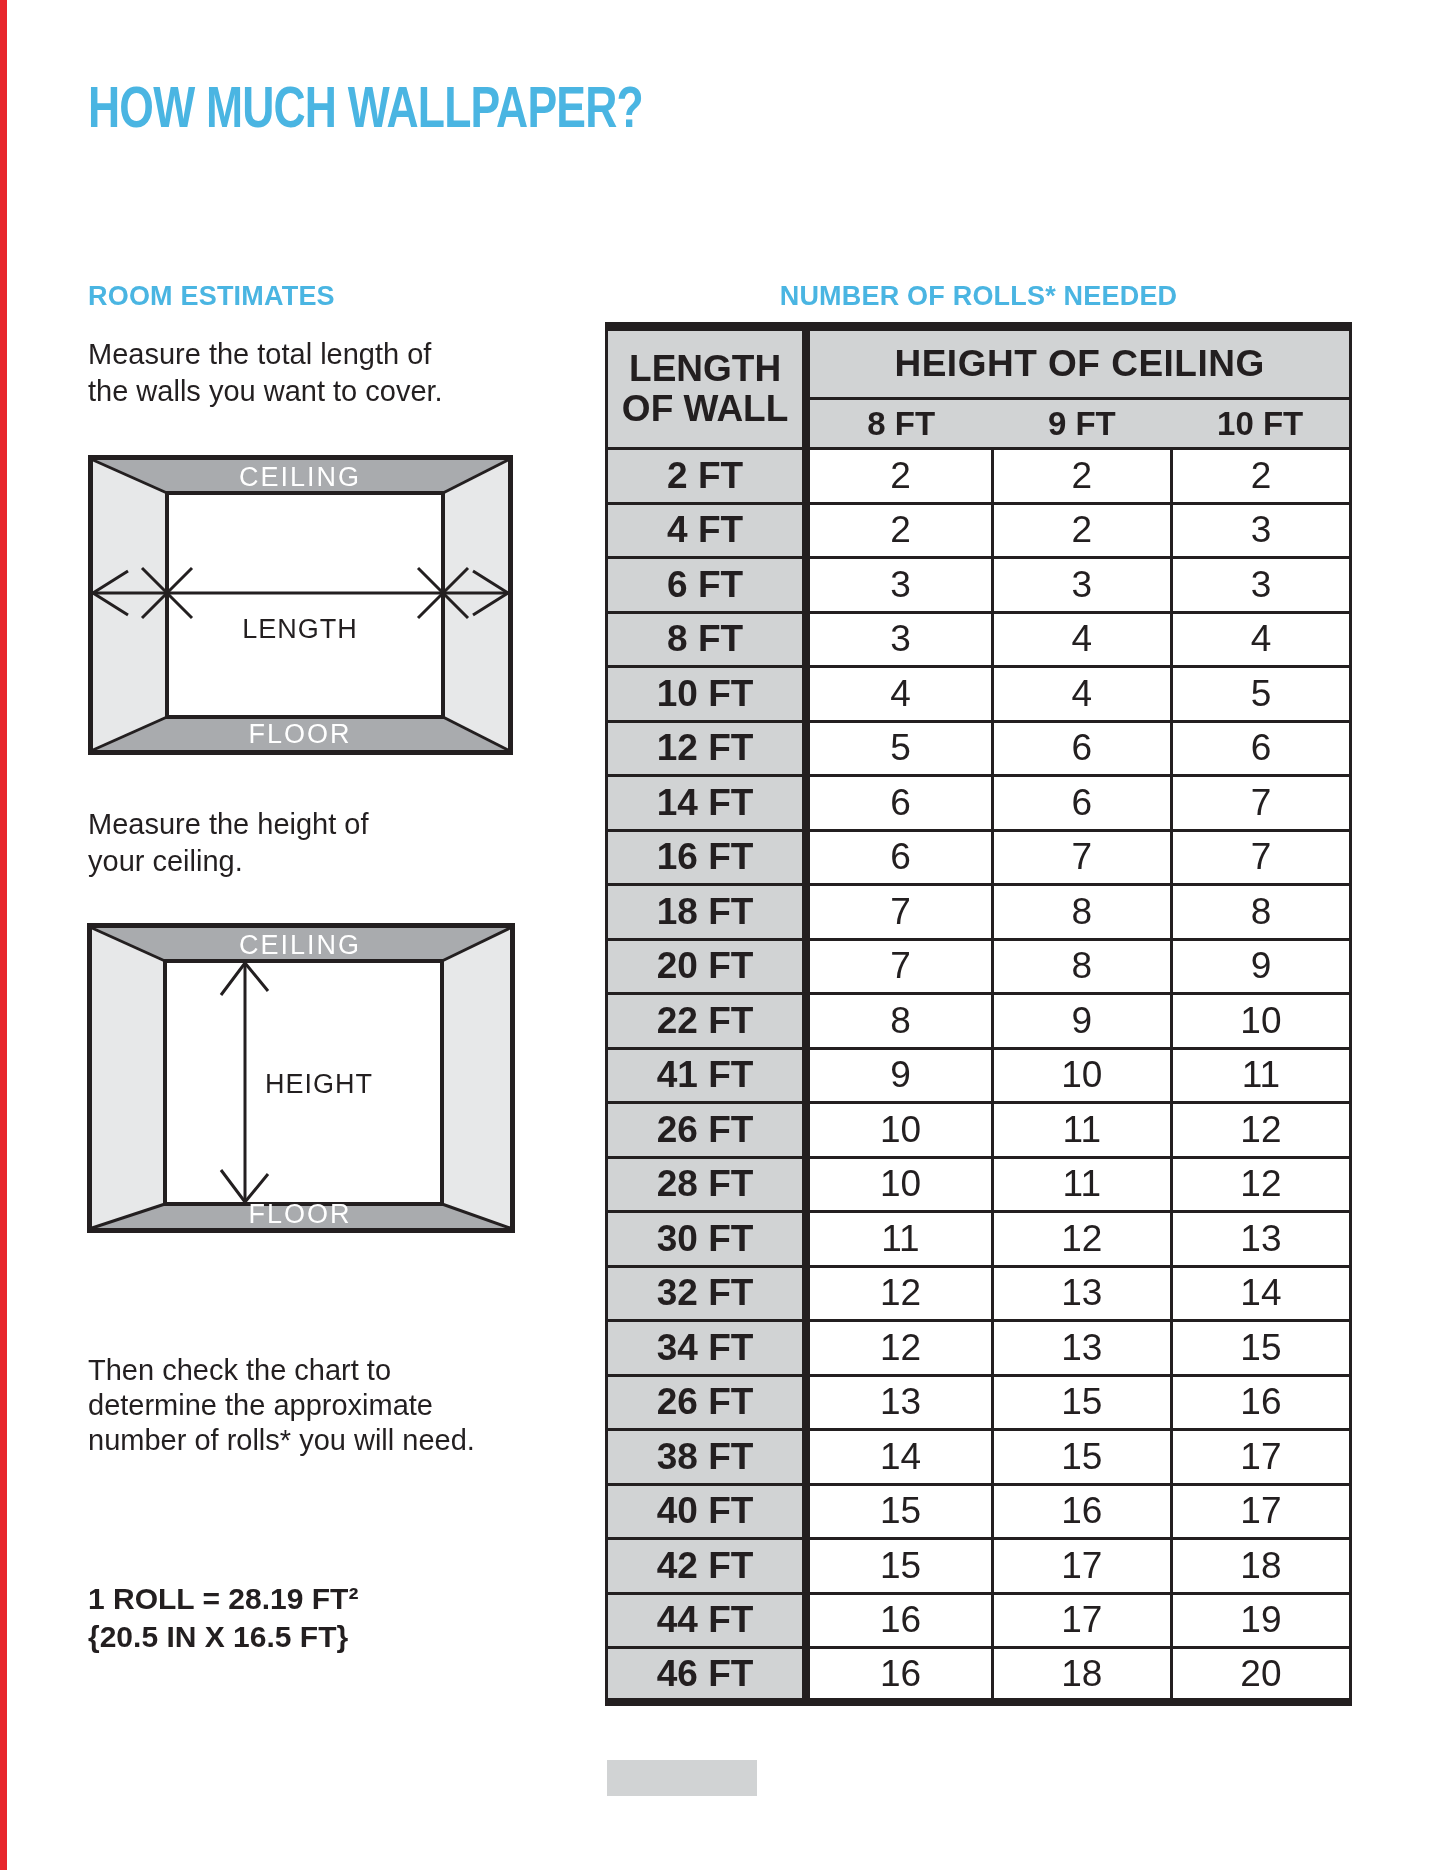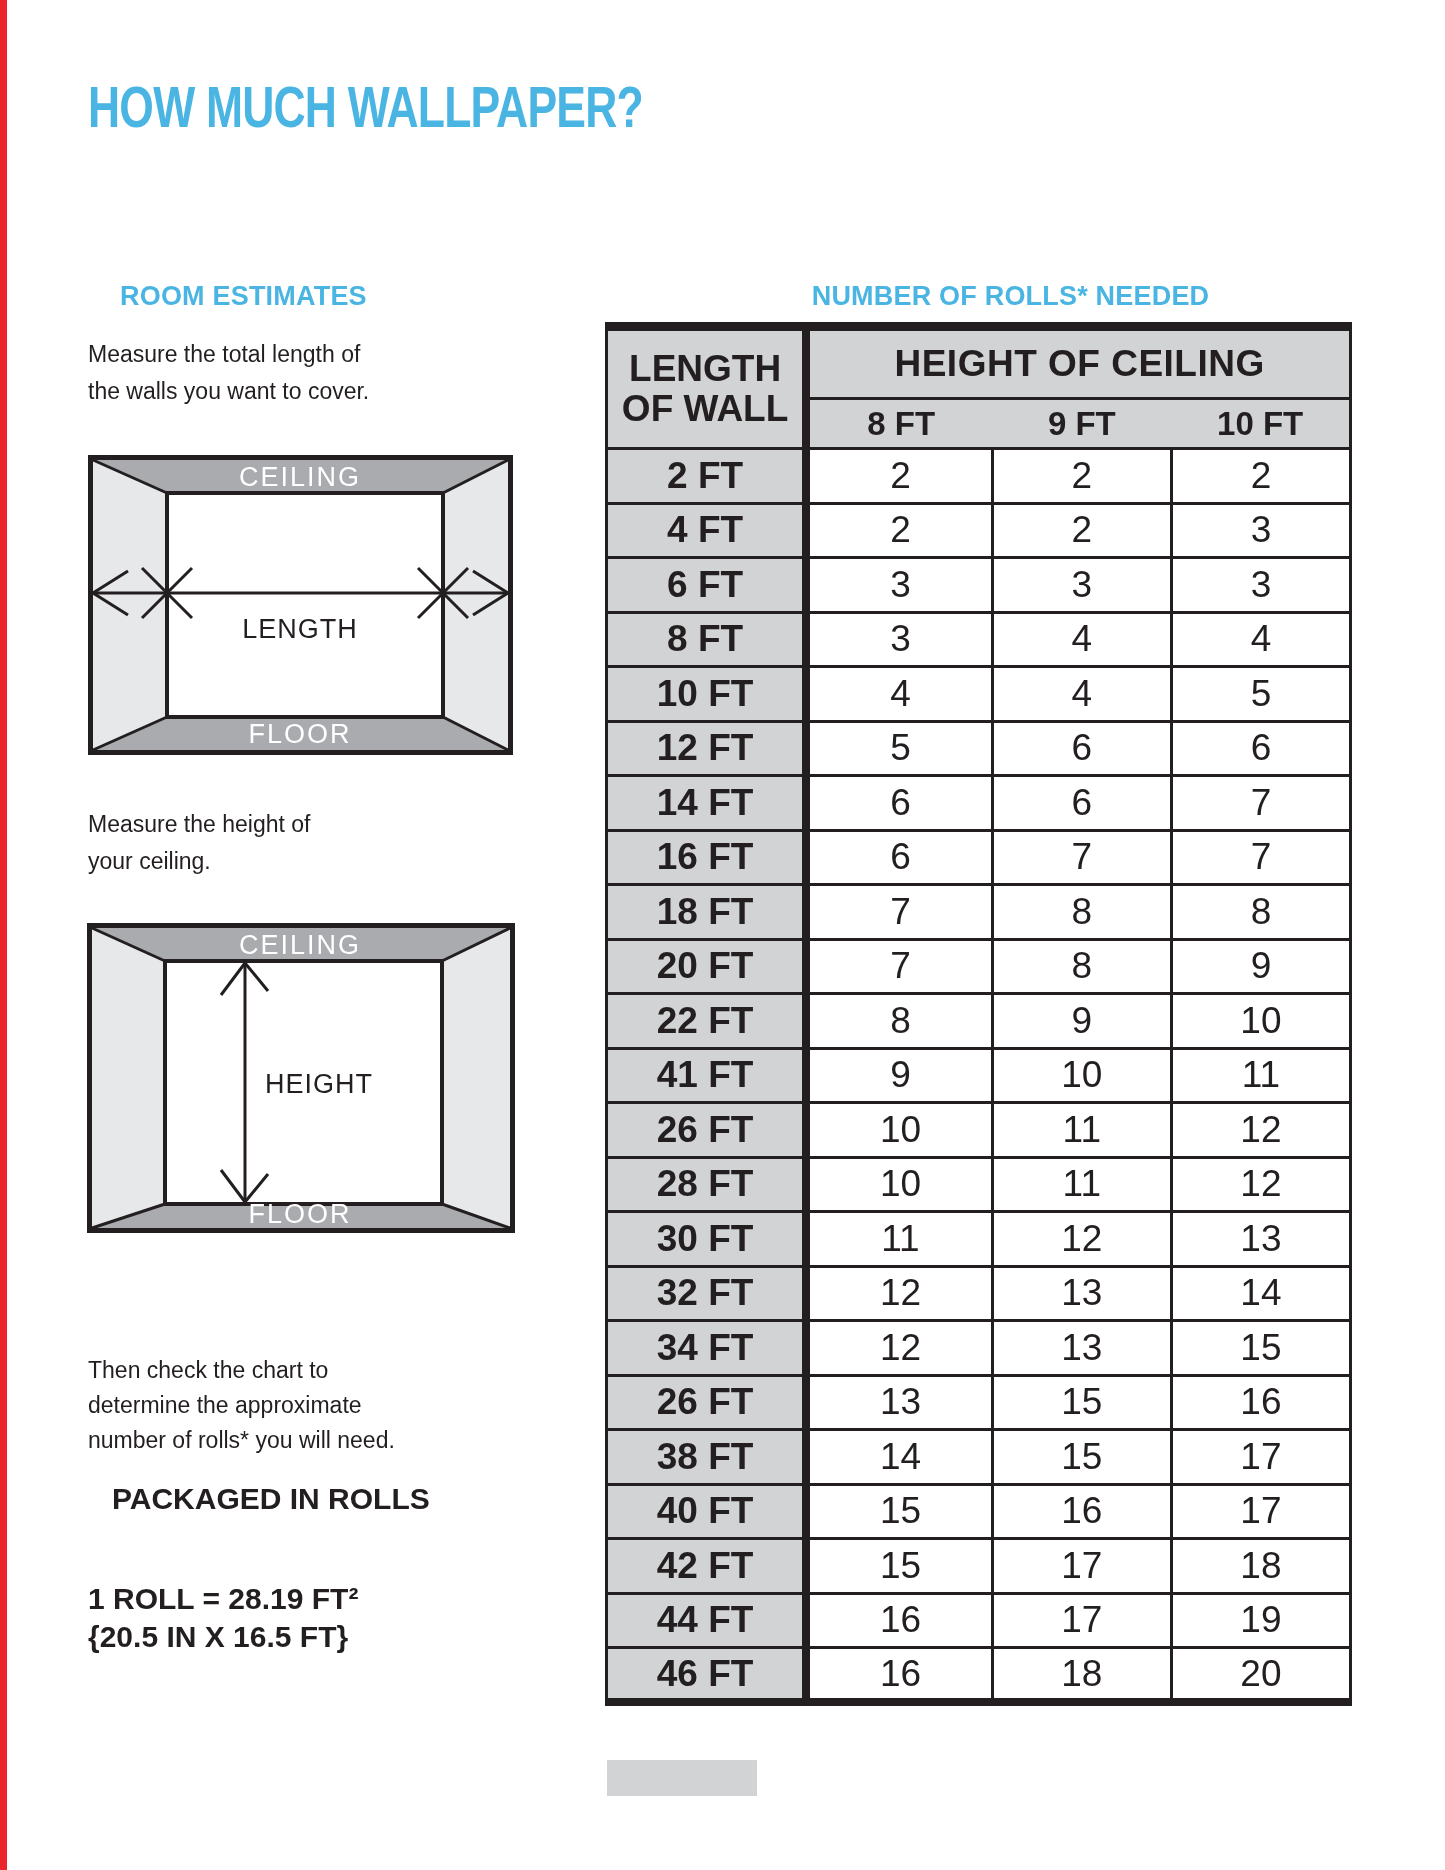--- a/index.html
+++ b/index.html
@@ -25,27 +25,27 @@
   }
   .page-title{
     position:absolute;left:88px;top:74px;
     font-size:57px;font-weight:bold;color:var(--accent-blue);
     letter-spacing:-1px;white-space:nowrap;
     transform:scaleX(0.78);transform-origin:left top;
   }
   .section-heading{
     position:absolute;
     font-size:27px;font-weight:bold;color:var(--accent-blue);
-    letter-spacing:0.2px;white-space:nowrap;margin-left:32px;
+    letter-spacing:0.2px;white-space:nowrap;
   }
   .h-room{left:88px;top:281px;}
   .h-rolls{left:605px;top:281px;width:747px;text-align:center;}
   .body-text{
     position:absolute;left:88px;
-    font-size:23px;line-height:37px;color:var(--ink);
+    font-size:29px;line-height:37px;color:var(--ink);
     white-space:pre-line;
   }
   .p1{top:336px;}
   .p2{top:806px;}
   .p3{top:1353px;line-height:35px;}
   .footnote{
     position:absolute;left:88px;top:1480px;
     font-size:30px;font-weight:bold;line-height:38px;
   }
   .footnote .indent{padding-left:24px;}
@@ -170,21 +170,20 @@
     <text class="dim-label" x="178" y="170" text-anchor="start">HEIGHT</text>
     <text class="wall-label" x="213" y="300" text-anchor="middle">FLOOR</text>
   </svg>
 </div>
 
 <div class="body-text p3">Then check the chart to
 determine the approximate
 number of rolls* you will need.</div>
 
 <div class="footnote">
-  <div class="indent">PACKAGED IN ROLLS</div>
 </div>
 
 <div class="rollspec">
   <div>1 ROLL = 28.19 FT²</div>
   <div>{20.5 IN X 16.5 FT}</div>
 </div>
 
 <div class="gray-stub"></div>
 
 <div class="table-wrap">

